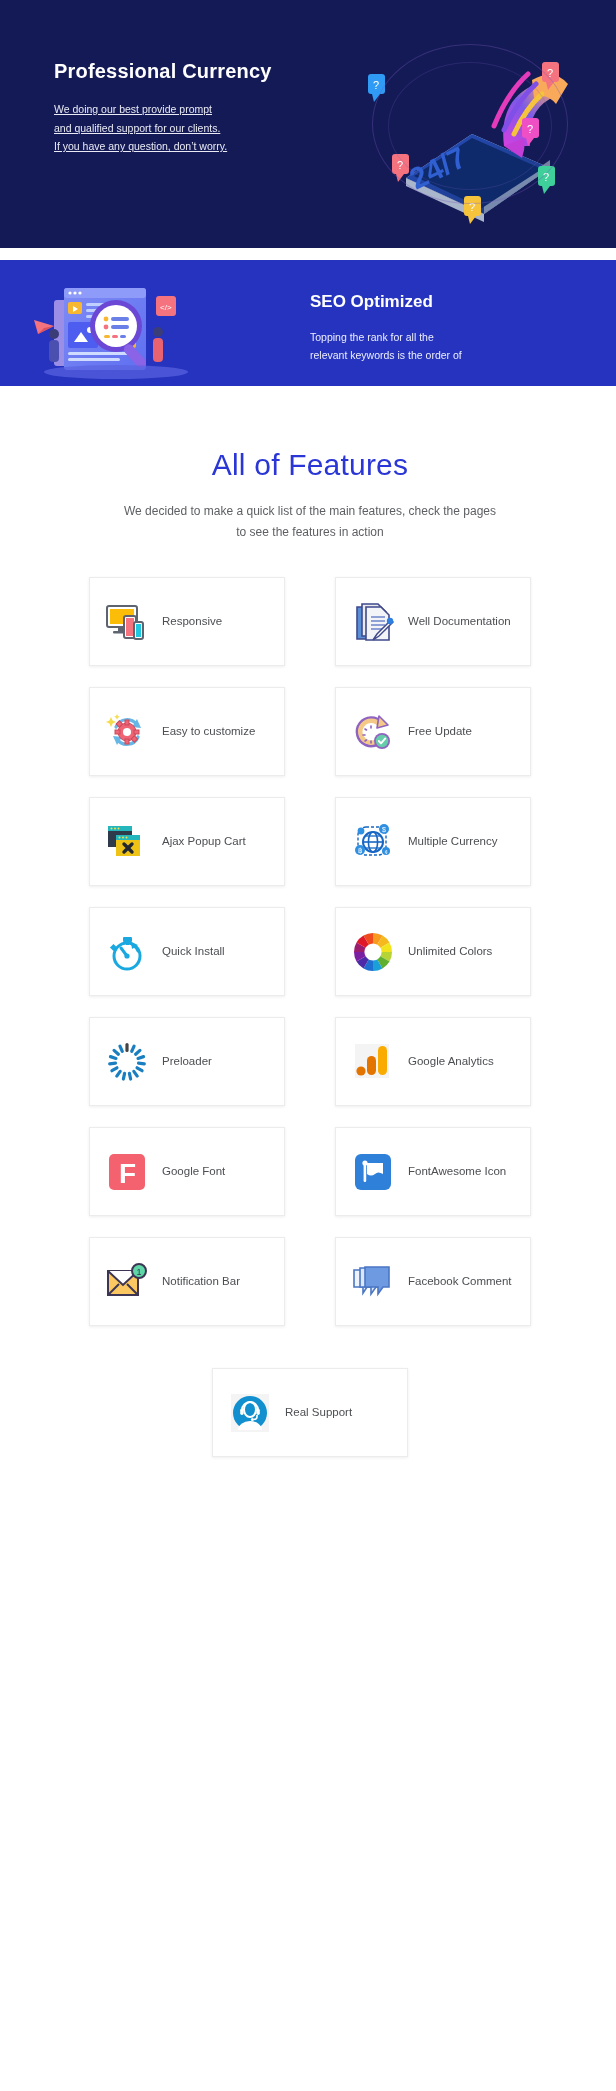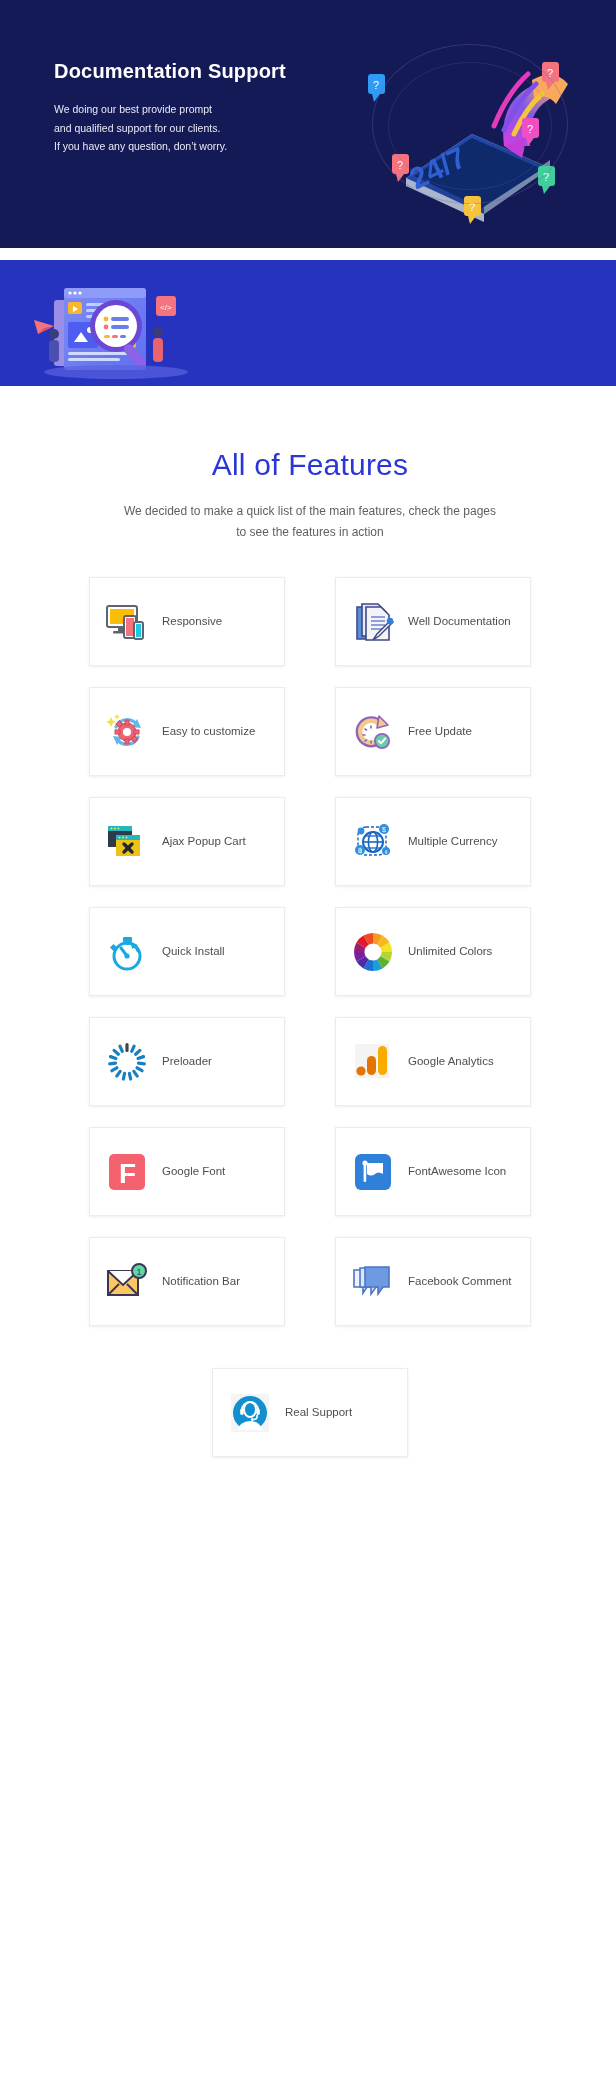--- a/index.html
+++ b/index.html
@@ -28,20 +28,21 @@
     color: #ffffff;
     font-size: 20px;
     font-weight: bold;
     letter-spacing: .2px;
     margin-bottom: 17px;
   }
   .hero-support p {
     color: #e9eaf4;
     font-size: 10.5px;
     line-height: 1.78;
+    text-decoration: underline;
   }
   .hero-art {
     position: absolute;
     right: 32px;
     top: 18px;
     width: 230px;
     height: 215px;
   }
   .ring {
     position: absolute;
@@ -140,21 +141,21 @@
     font-size: 11.5px;
     line-height: 1.45;
   }
   svg { display: block; overflow: visible; }
 </style>
 </head>
 <body>
 
 <section class="hero-support">
   <div class="txtwrap">
-    <h1>Documentation Support</h1>
+    <h1>Professional Currency</h1>
     <p>
       <span>We doing our best provide prompt</span><br>
       <span>and qualified support for our clients.</span><br>
       <span>If you have any question, don’t worry.</span>
     </p>
   </div>
 
   <div class="hero-art">
     <div class="ring r1"></div>
     <div class="ring r2"></div>
@@ -274,20 +275,27 @@
 
       <circle cx="24" cy="66" r="5" fill="#3b3d78"></circle>
       <rect x="19" y="72" width="10" height="22" rx="4" fill="#4b4fb0"></rect>
       <circle cx="128" cy="64" r="5" fill="#3b3d78"></circle>
       <rect x="123" y="70" width="10" height="24" rx="4" fill="#e8636f"></rect>
 
       <ellipse cx="86" cy="104" rx="72" ry="7" fill="#5a63df" opacity=".7"></ellipse>
     </svg>
   </div>
 
+  <div class="txtwrap">
+    <h2>SEO Optimized</h2>
+    <p>
+      <span>Topping the rank for all the</span><br>
+      <span>relevant keywords is the order of</span>
+    </p>
+  </div>
 </section>
 
 <section class="features">
   <h2 class="feat-title">All of Features</h2>
   <p class="feat-sub">
     <span>We decided to make a quick list of the main features, check</span>
     <span>the pages to see the features in action</span>
   </p>
 
   <div class="grid">

